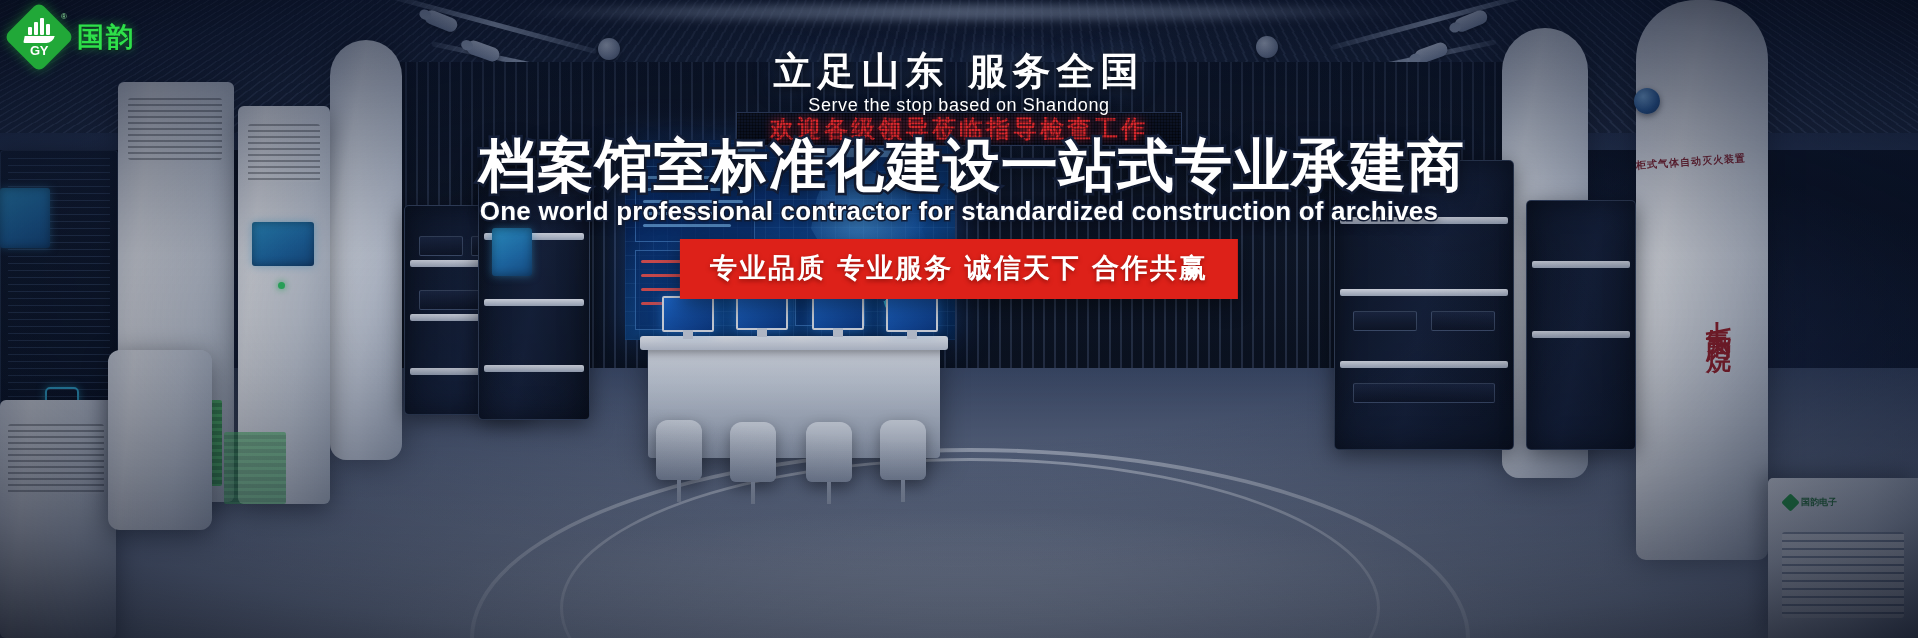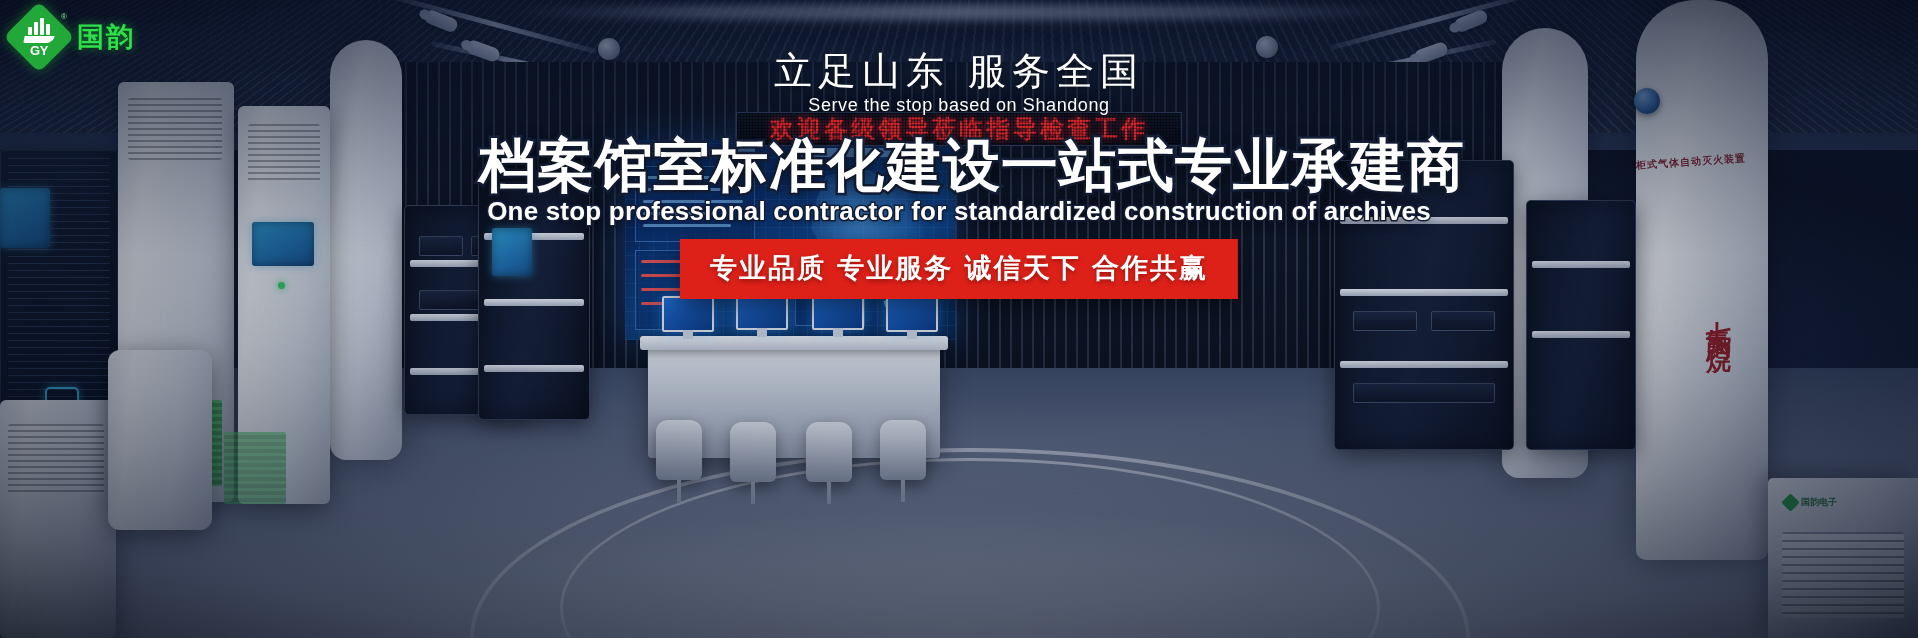--- a/index.html
+++ b/index.html
@@ -299,21 +299,21 @@
     color:#2ee04a; font-size:27px; font-weight:700; letter-spacing:2px;
     font-family:"DejaVu Sans", sans-serif;
     text-shadow:0 0 10px rgba(46,224,74,.55), 0 1px 2px rgba(0,0,0,.6);
   }
 
   .headline-wrap{
     position:absolute; left:0; right:0; top:46px; text-align:center; z-index:35;
   }
   .headline{
     display:inline-block;
-    color:#ffffff; font-size:38px; font-weight:400; letter-spacing:6px;
+    color:#ffffff; font-size:38px; font-weight:700; letter-spacing:6px;
     font-family:"DejaVu Sans", sans-serif;
     text-shadow:0 2px 10px rgba(0,0,0,.75), 0 0 26px rgba(120,160,230,.35);
   }
   .subhead-wrap{
     position:absolute; left:0; right:0; top:95px; text-align:center; z-index:35;
   }
   .subhead{
     color:#ffffff; font-size:18px; font-weight:400; letter-spacing:.6px;
     font-family:"Liberation Sans", sans-serif;
     text-shadow:0 2px 7px rgba(0,0,0,.8);
@@ -539,18 +539,18 @@
 
 <div class="led-band">
   <span class="led-text">欢迎各级领导莅临指导检查工作</span>
 </div>
 
 <div class="maintitle-wrap">
   <span class="maintitle">档案馆室标准化建设一站式专业承建商</span>
 </div>
 
 <div class="tagline-wrap">
-  <span class="tagline">One stop professional contractor for standardized construction of archives</span>
+  <span class="tagline">One world professional contractor for standardized construction of archives</span>
 </div>
 
 <div class="slogan-box">
   <span class="slogan-text">专业品质 专业服务 诚信天下 合作共赢</span>
 </div>
 
 </body></html>

